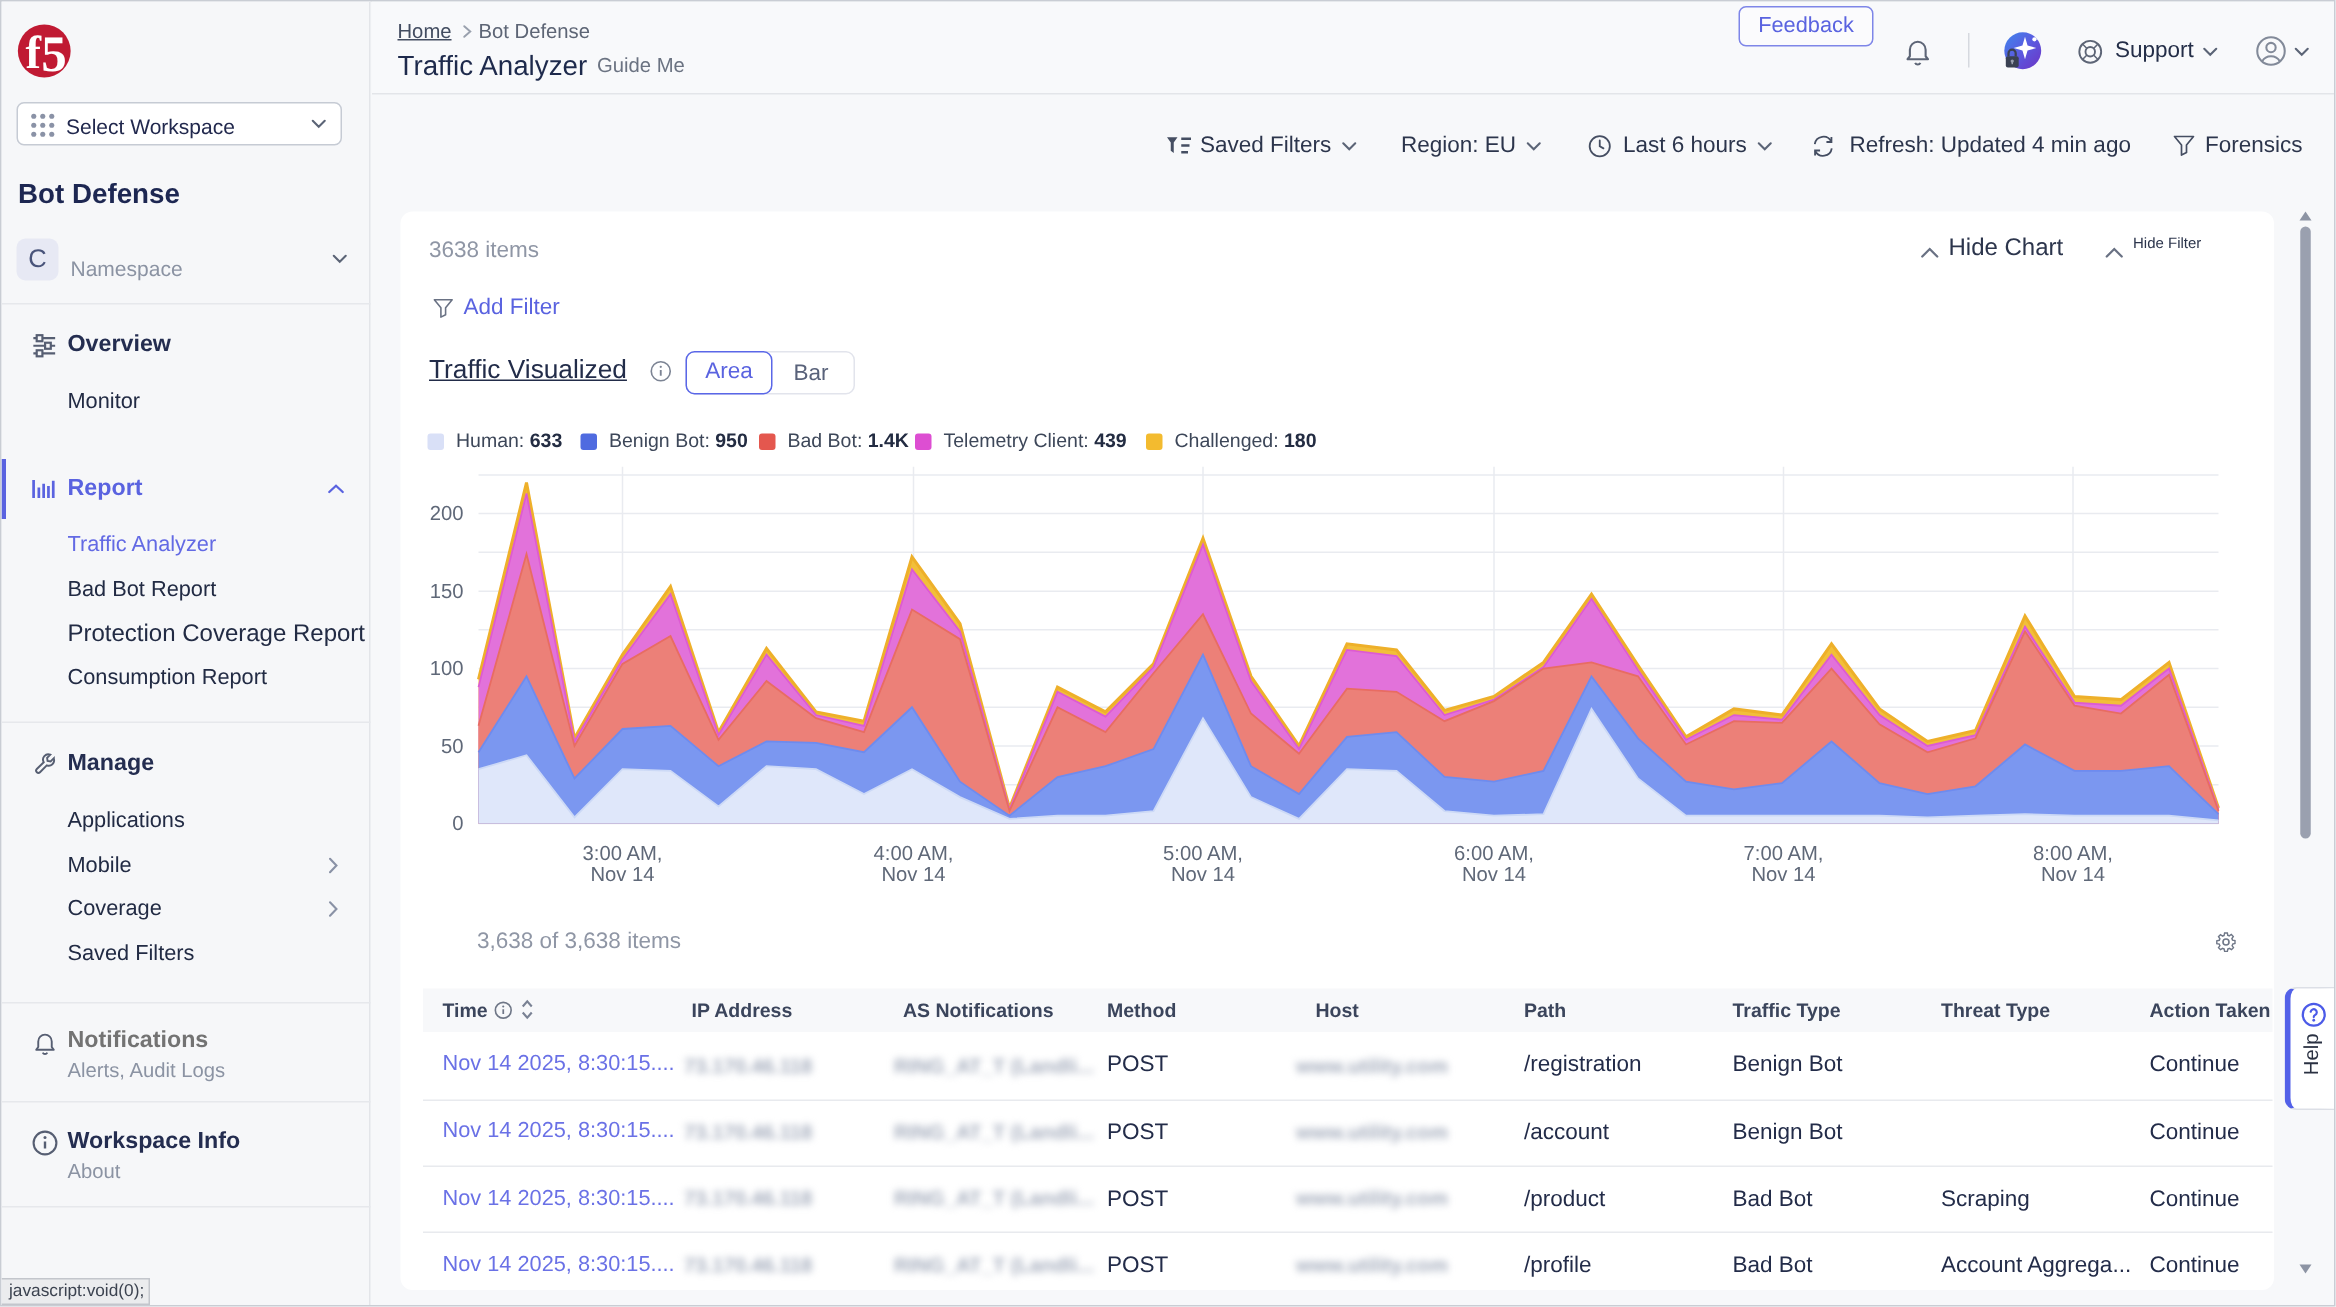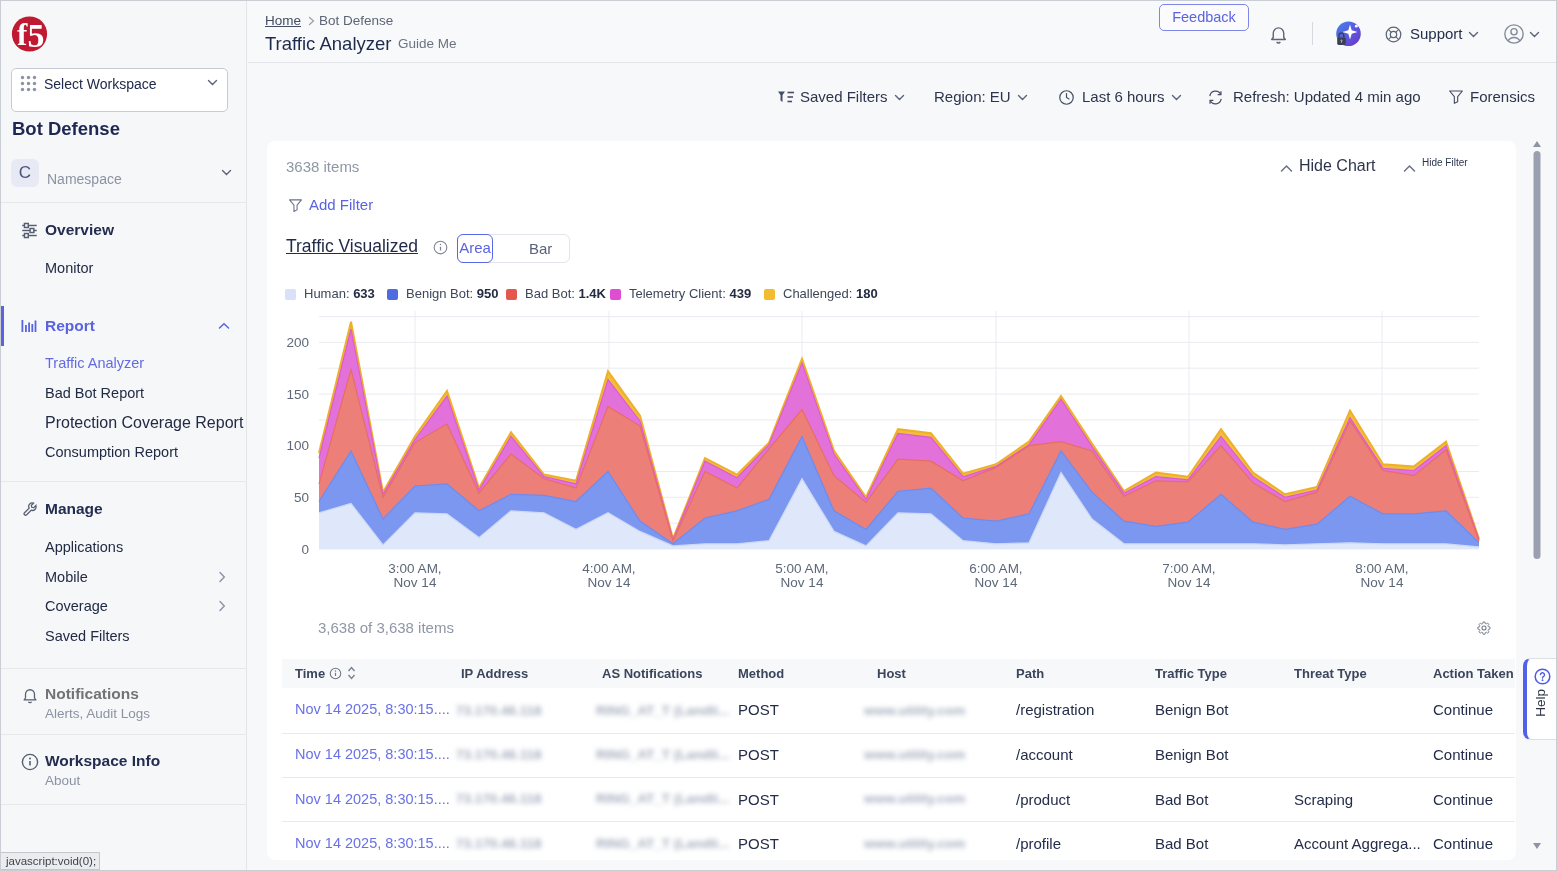--- a/index.html
+++ b/index.html
@@ -19,21 +19,21 @@
 <body>
 
 <div id="sidebar">
 
   <svg class="abs" style="left:10px; top:13px;" width="40" height="40" viewBox="0 0 40 40">
     <circle cx="18.5" cy="20" r="17.6" fill="#c01a33"></circle>
     <text x="6" y="31" font-family="'Liberation Serif', serif" font-weight="bold" font-size="31" fill="#fff">f</text>
     <text x="16.5" y="33" font-family="'Liberation Serif', serif" font-weight="bold" font-size="34" fill="#fff">5</text>
   </svg>
 
-  <div class="abs" style="left:10px; top:67px; width:217px; height:44px; background:#fff; border:1px solid #c6cbd4; border-radius:5px;">
+  <div class="abs" style="left:10px; top:67px; width:217px; height:29px; background:#fff; border:1px solid #c6cbd4; border-radius:5px;">
     <svg class="abs" style="left:8px; top:6px;" width="17" height="17" viewBox="0 0 17 17">
       <g fill="#8a92a6">
         <circle cx="2.5" cy="2.5" r="1.7"></circle>
           <circle cx="8.5" cy="2.5" r="1.7"></circle>
           <circle cx="14.5" cy="2.5" r="1.7"></circle>
         <circle cx="2.5" cy="8.5" r="1.7"></circle>
           <circle cx="8.5" cy="8.5" r="1.7"></circle>
           <circle cx="14.5" cy="8.5" r="1.7"></circle>
         <circle cx="2.5" cy="14.5" r="1.7"></circle>
           <circle cx="8.5" cy="14.5" r="1.7"></circle>
@@ -242,21 +242,21 @@
   <span class="abs" style="left:42px; top:55px; font-size:15px; color:#5a63e0;">Add Filter</span>
 
   <span class="abs" style="left:19px; top:95px; font-size:17.5px; color:#222c49; text-decoration:underline;">Traffic Visualized</span>
   <svg class="abs" style="left:166px; top:99px;" width="15" height="15" viewBox="0 0 18 18">
     <circle cx="9" cy="9" r="7.6" fill="none" stroke="#7c8494" stroke-width="1.3"></circle>
     <line x1="9" y1="8" x2="9" y2="12.6" stroke="#7c8494" stroke-width="1.5"></line>
     <circle cx="9" cy="5.4" r="0.9" fill="#7c8494"></circle>
   </svg>
 
   <div class="abs" style="left:190px; top:93px; width:113px; height:29px; border:1px solid #e2e4ec; border-radius:6px; background:#fff;"></div>
-  <div class="abs" style="left:190px; top:93px; width:36px; height:29px; border:1.5px solid #5a67e8; border-radius:6px; background:#fff; text-align:center; line-height:26px; font-size:15px; color:#5a63e0;">Area</div>
+  <div class="abs" style="left:190px; top:93px; width:58px; height:29px; border:1.5px solid #5a67e8; border-radius:6px; background:#fff; text-align:center; line-height:26px; font-size:15px; color:#5a63e0;">Area</div>
   <span class="abs" style="left:262px; top:99px; font-size:15px; color:#59627a;">Bar</span>
 
   <div class="abs" style="left:18px; top:148px; width:11px; height:11px; background:#d9e0f7; border-radius:2px;"></div>
   <span class="abs" style="left:37px; top:145px; font-size:13px; color:#3d4759;">Human: <b style="color:#232c42;">633</b></span>
   <div class="abs" style="left:120px; top:148px; width:11px; height:11px; background:#4f6be0; border-radius:2px;"></div>
   <span class="abs" style="left:139px; top:145px; font-size:13px; color:#3d4759;">Benign Bot: <b style="color:#232c42;">950</b></span>
   <div class="abs" style="left:239px; top:148px; width:11px; height:11px; background:#e4574e; border-radius:2px;"></div>
   <span class="abs" style="left:258px; top:145px; font-size:13px; color:#3d4759;">Bad Bot: <b style="color:#232c42;">1.4K</b></span>
   <div class="abs" style="left:343px; top:148px; width:11px; height:11px; background:#dd4ed2; border-radius:2px;"></div>
   <span class="abs" style="left:362px; top:145px; font-size:13px; color:#3d4759;">Telemetry Client: <b style="color:#232c42;">439</b></span>

